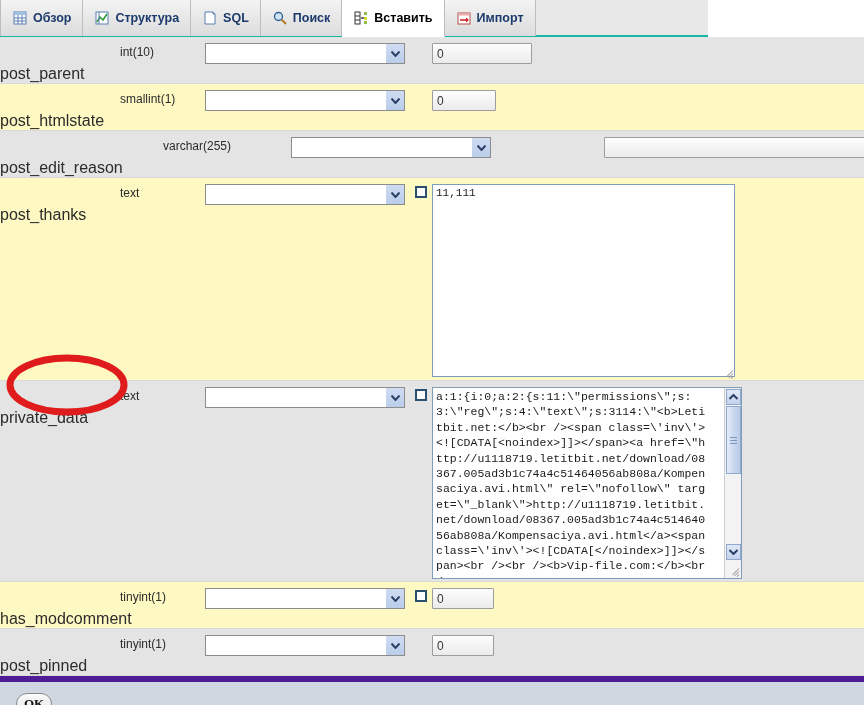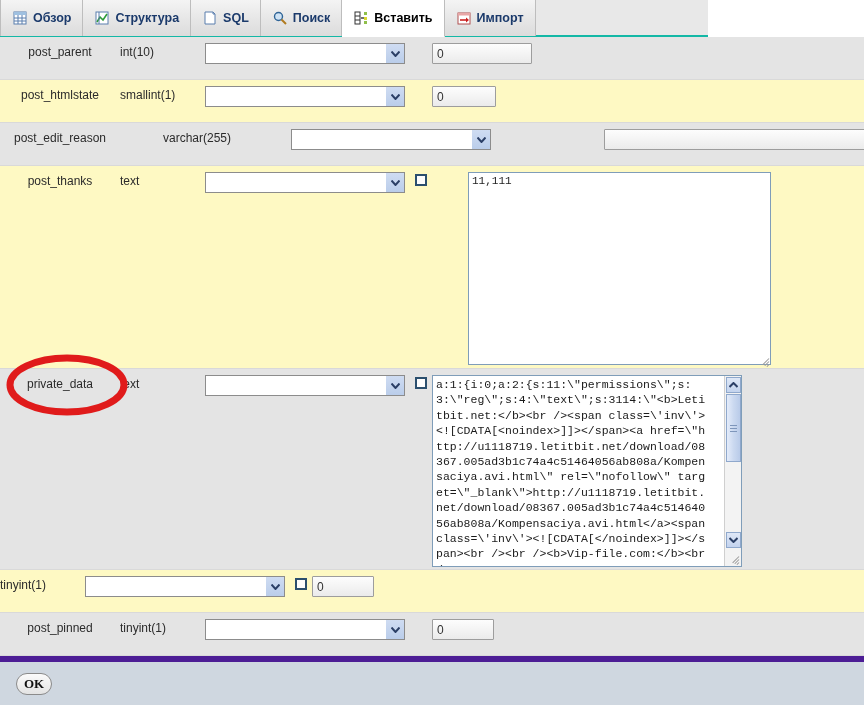--- a/index.html
+++ b/index.html
@@ -74,24 +74,25 @@
     box-sizing: border-box;
     border-bottom: 1px solid #d9d9d9;
     position: relative;
   }
   .row.odd  { background: #e4e4e4; }
   .row.even { background: #fef9c3; }
 
   .col-field {
     width: 120px;
     flex: 0 0 120px;
-    text-align: center;
+    text-align: left;
     padding-top: 8px;
-    font-size: 12px;
+    font-size: 16px;
     color: #2b2b2b;
+    margin-top: 20px;
   }
   .col-type {
     width: 85px;
     flex: 0 0 85px;
     padding-top: 8px;
     font-size: 12px;
     color: #2b2b2b;
   }
   .col-func {
     width: 205px;
@@ -175,21 +176,20 @@
     color: #222;
     padding: 2px 3px;
     resize: none;
     overflow: hidden;
     white-space: pre-wrap;
     word-break: break-all;
   }
   textarea.ta-thanks {
     width: 303px;
     height: 193px;
-    margin-left: 36px;
   }
   .ta-wrap { position: relative; display: inline-block; }
   .ta-grip {
     position: absolute;
     right: 1px; bottom: 1px;
     width: 11px; height: 11px;
     pointer-events: none;
   }
   .ta-grip i {
     position: absolute;
@@ -457,20 +457,21 @@
           </div>
           <span class="pd-grip">
             <i style="bottom:2px;width:3px;"></i>
             <i style="bottom:5px;width:6px;"></i>
             <i style="bottom:8px;width:9px;"></i>
           </span>
         </div>
       </div>
     </div>
     <div class="row even" style="min-height: 43px;">
+      <div class="col-field">has_modcomment</div>
       <div class="col-type">tinyint(1)</div>
       <div class="col-func"><span class="selwrap"><select class="fnsel"><option></option></select><span class="selarrow">
             <svg xmlns="http://www.w3.org/2000/svg" width="9" height="6" viewBox="0 0 9 6">
               <path d="M0.5 0.5L4.5 5L8.5 0.5" fill="none" stroke="#2b3f66" stroke-width="2"></path>
             </svg>
           </span></span></div>
       <div class="col-null"><input type="checkbox" class="chk" style=""></div>
       <div class="col-value"><input type="text" class="txt w-tiny" value="0" style=""></div>
     </div>
     <div class="row odd" style="min-height: 43px;">

